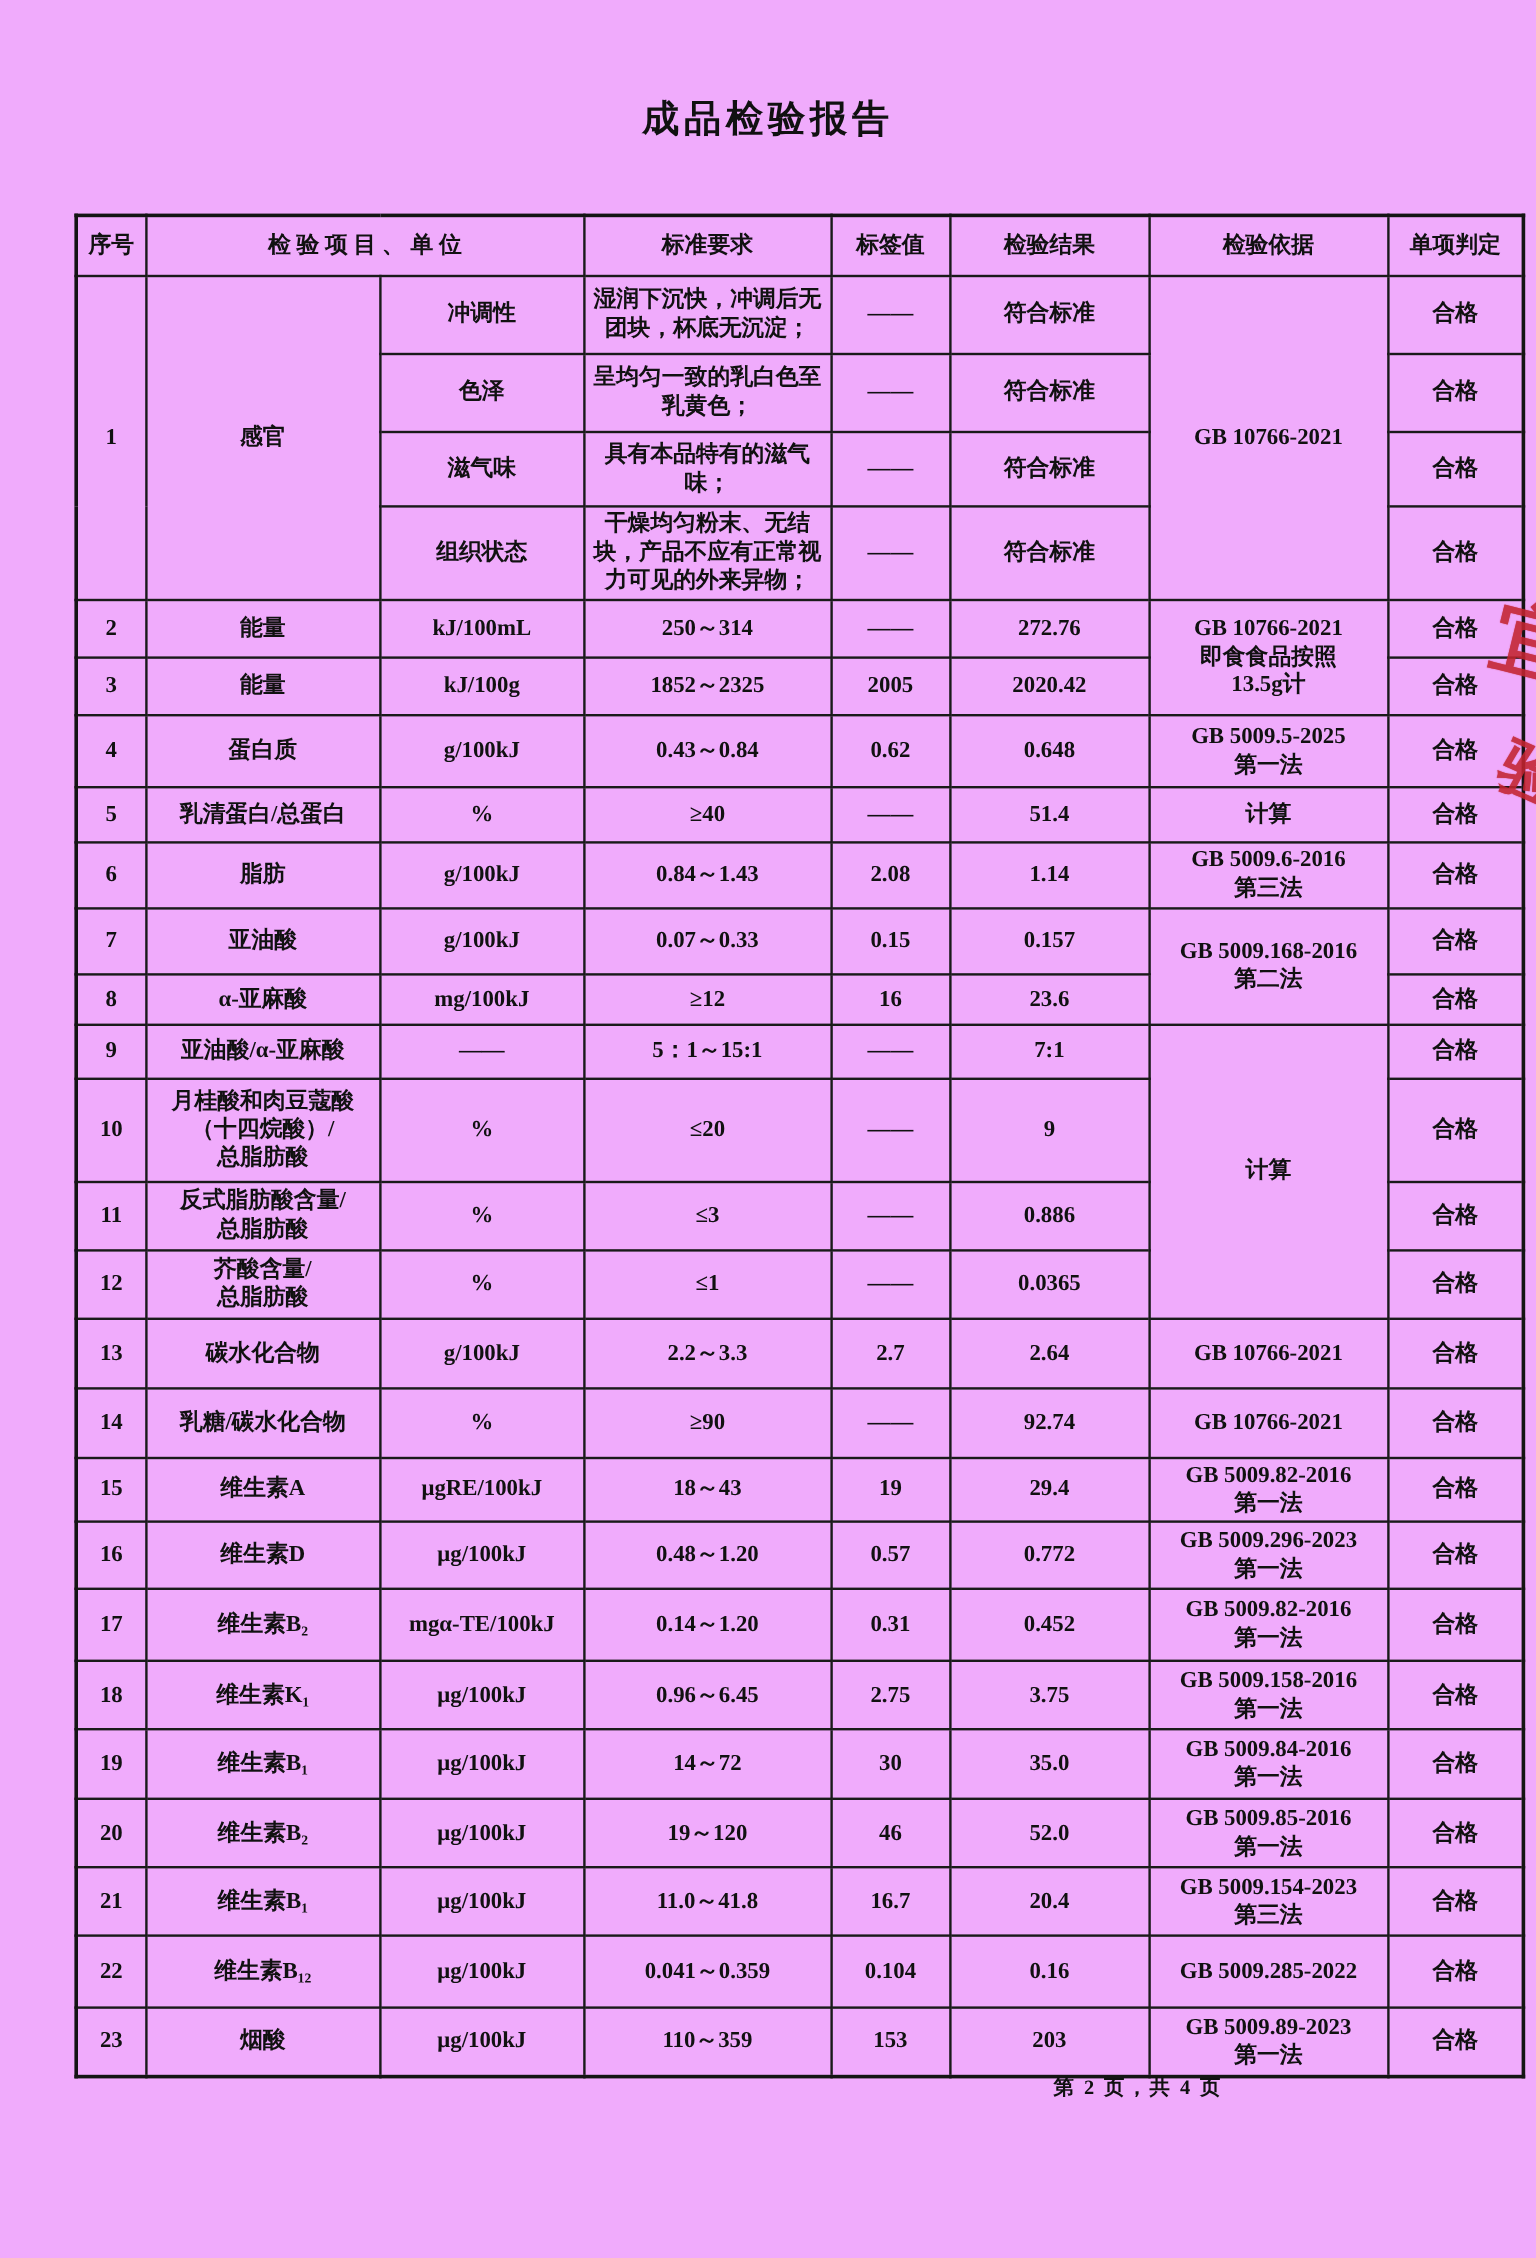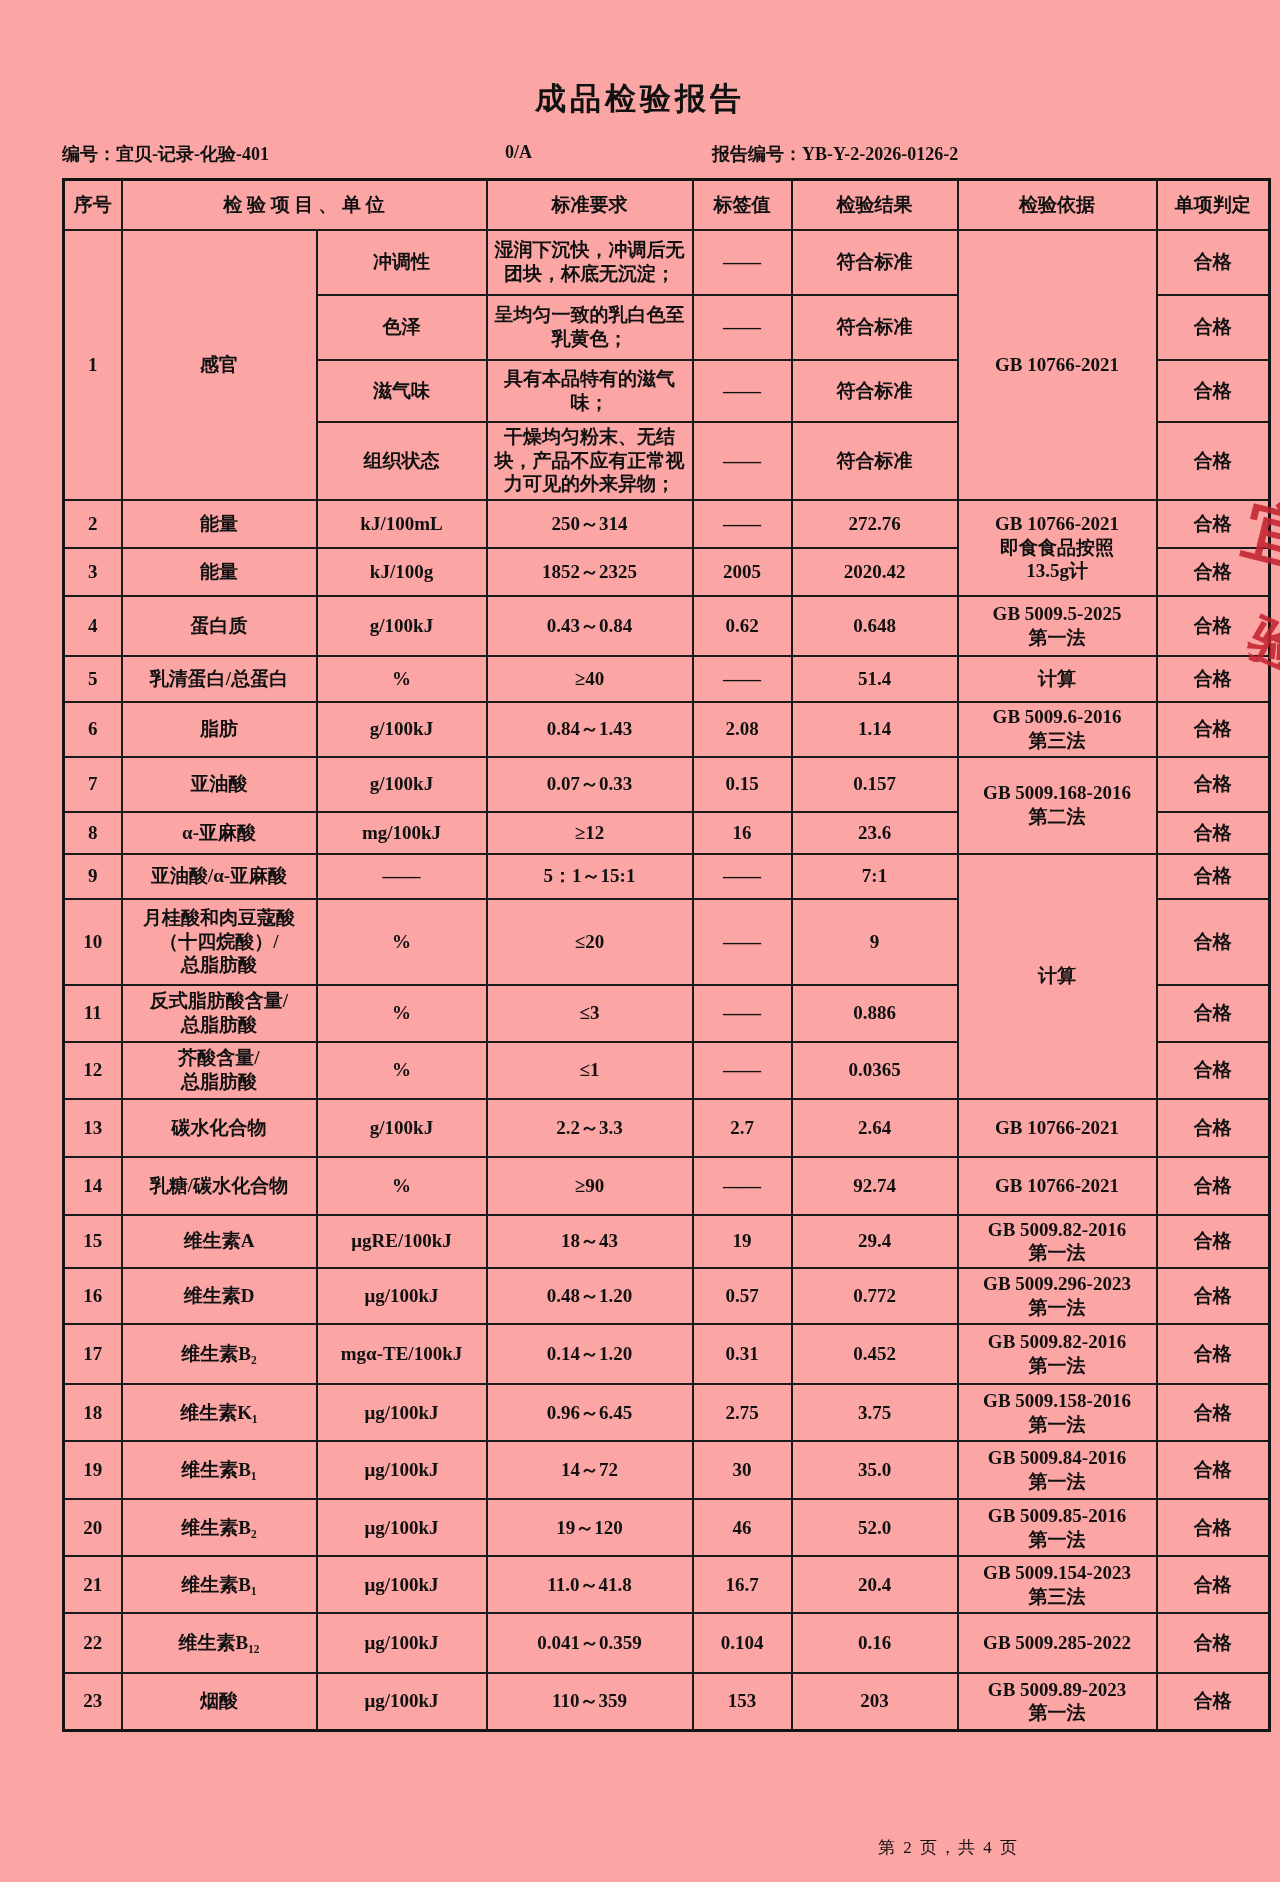--- a/index.html
+++ b/index.html
@@ -1,19 +1,19 @@
 <!DOCTYPE html>
 <html><head>
 <meta charset="utf-8">
 <style>
   html,body{margin:0;padding:0;background:#ffffff;}
   .page{
     position:relative;
     width:1280px;height:1882px;
-    background:#fca5a5;
+    background:#f0abfc;
     overflow:hidden;
     font-family:"Liberation Serif","DejaVu Serif",serif;
     color:#111;
   }
   .title{
     position:absolute;top:78px;left:0;width:100%;
     text-align:center;font-size:31px;font-weight:700;letter-spacing:4px;
   }
   .meta{position:absolute;top:142px;left:0;width:100%;height:26px;font-size:18px;font-weight:700;}
   .meta .doc-no{position:absolute;left:62px;}
@@ -49,36 +49,31 @@
     position:absolute;left:8px;top:0;
     font-size:66px;font-weight:700;transform:rotate(14deg);
     text-shadow:0 0 1px #c32430;
   }
   .stamp .g2{
     position:absolute;left:14px;top:118px;
     font-size:52px;font-weight:700;transform:rotate(24deg);
     text-shadow:0 0 1px #c32430;
   }
   .footer{
-    position:absolute;top:1836px;left:878px;
-    font-size:17px;font-weight:400;letter-spacing:2px;
+    position:absolute;top:1728px;left:878px;
+    font-size:17px;font-weight:700;letter-spacing:2px;
   }
 </style>
 </head>
 <body>
 
 <div class="page">
 
   <div class="title">成品检验报告</div>
 
-  <div class="meta">
-    <span class="doc-no">编号：宜贝-记录-化验-401</span>
-    <span class="version">0/A</span>
-    <span class="report-no">报告编号：YB-Y-2-2026-0126-2</span>
-  </div>
 
   <table class="report">
     <colgroup>
       <col style="width:58px">
         <col style="width:195px">
         <col style="width:170px">
         <col style="width:206px">
       <col style="width:99px">
         <col style="width:166px">
         <col style="width:199px">

